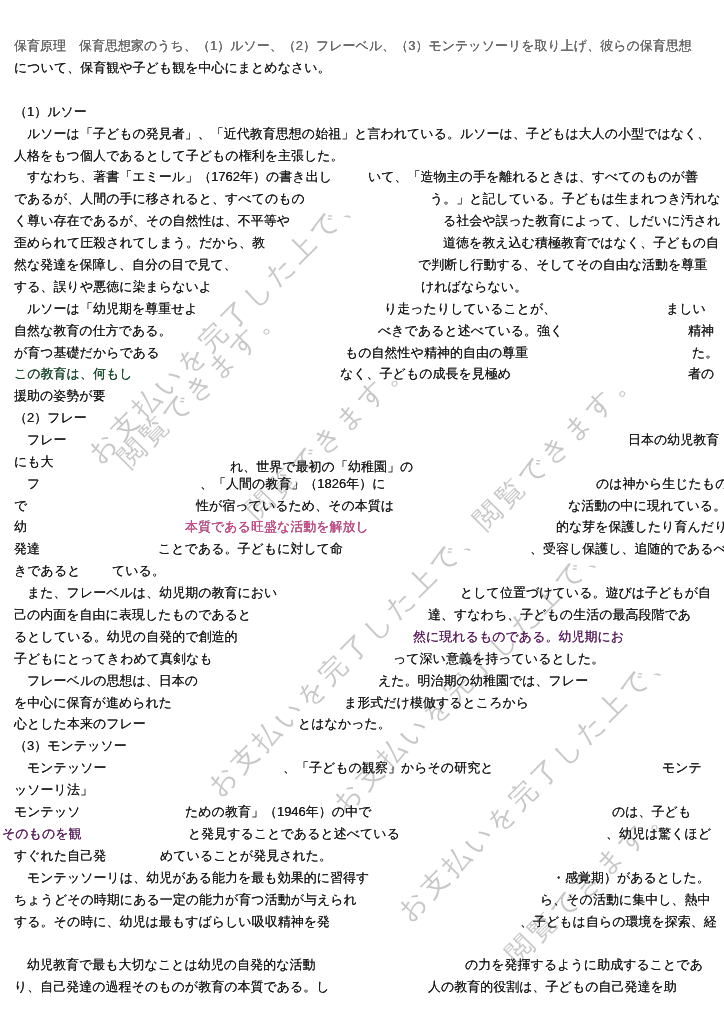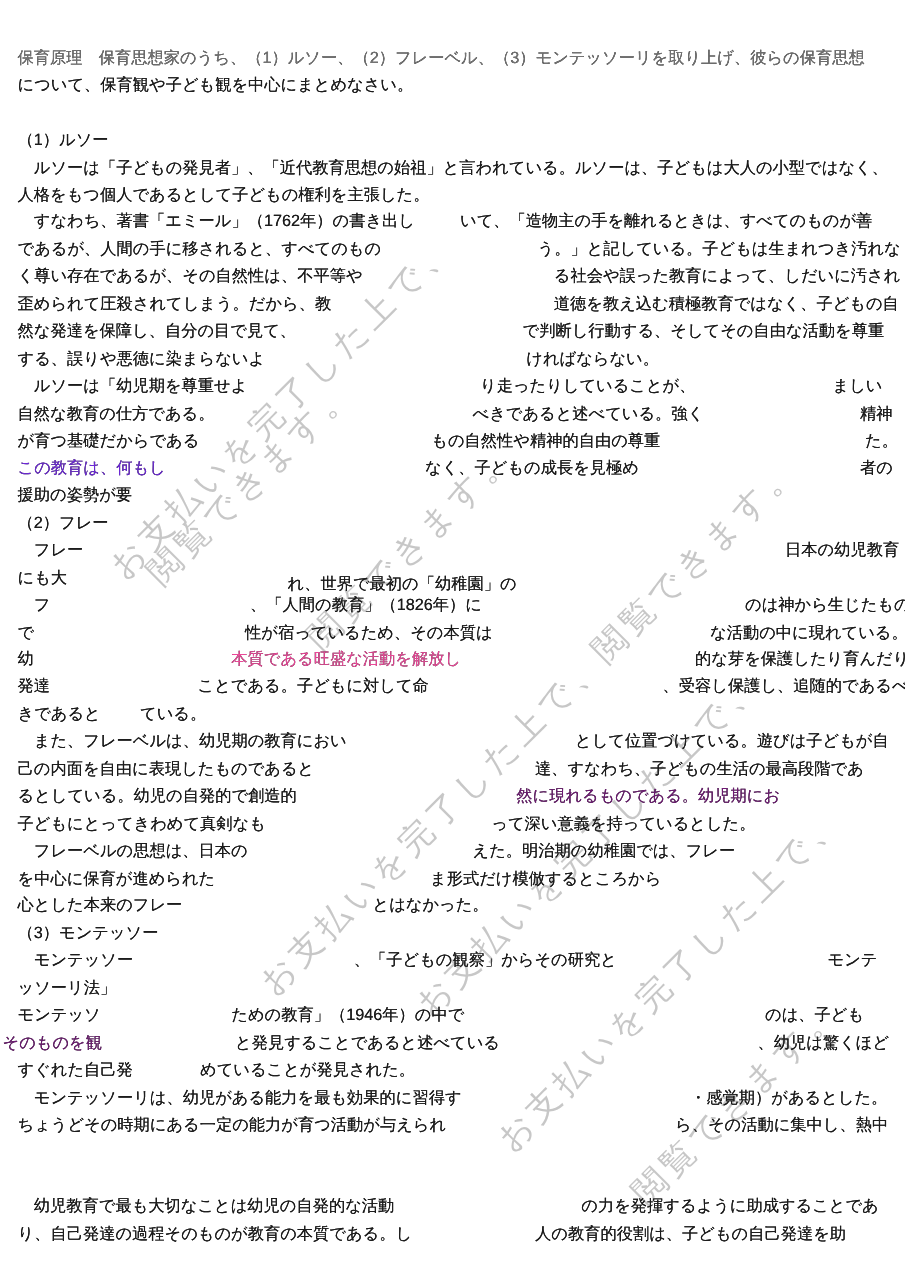--- a/index.html
+++ b/index.html
@@ -87,21 +87,21 @@
       <span class="seg" style="left: 14px; color: rgb(28, 28, 28);">自然な教育の仕方である。</span>
       <span class="seg" style="left: 378px; color: rgb(28, 28, 28);">べきであると述べている。強く</span>
       <span class="seg" style="left: 688px; color: rgb(28, 28, 28);">精神</span>
     </div>
     <div class="row" style="top: 343px;">
       <span class="seg" style="left: 14px; color: rgb(28, 28, 28);">が育つ基礎だからである</span>
       <span class="seg" style="left: 345px; color: rgb(28, 28, 28);">もの自然性や精神的自由の尊重</span>
       <span class="seg" style="left: 692px; color: rgb(28, 28, 28);">た。</span>
     </div>
     <div class="row" style="top: 364px;">
-      <span class="seg" style="left: 14px; color: #6d28d9;">この教育は、何もし</span>
+      <span class="seg" style="left: 14px; color: #14532d;">この教育は、何もし</span>
       <span class="seg" style="left: 340px; color: rgb(28, 28, 28);">なく、子どもの成長を見極め</span>
       <span class="seg" style="left: 688px; color: rgb(28, 28, 28);">者の</span>
     </div>
     <div class="row" style="top: 386px;">
       <span class="seg" style="left: 14px; color: rgb(28, 28, 28);">援助の姿勢が要</span>
     </div>
     <div class="row" style="top: 408px;">
       <span class="seg" style="left: 14px; color: rgb(28, 28, 28);">（2）フレー</span>
     </div>
     <div class="row" style="top: 430px;">
@@ -190,20 +190,24 @@
       <span class="seg" style="left: 160px; color: rgb(28, 28, 28);">めていることが発見された。</span>
     </div>
     <div class="row" style="top: 868px;">
       <span class="seg" style="left: 27px; color: rgb(28, 28, 28);">モンテッソーリは、幼児がある能力を最も効果的に習得す</span>
       <span class="seg" style="left: 552px; color: rgb(28, 28, 28);">・感覚期）があるとした。</span>
     </div>
     <div class="row" style="top: 890px;">
       <span class="seg" style="left: 14px; color: rgb(28, 28, 28);">ちょうどその時期にある一定の能力が育つ活動が与えられ</span>
       <span class="seg" style="left: 540px; color: rgb(28, 28, 28);">ら、その活動に集中し、熱中</span>
     </div>
+    <div class="row" style="top: 912px;">
+      <span class="seg" style="left: 14px; color: rgb(28, 28, 28);">する。その時に、幼児は最もすばらしい吸収精神を発</span>
+      <span class="seg" style="left: 520px; color: rgb(28, 28, 28);">、子どもは自らの環境を探索、経</span>
+    </div>
     <div class="row" style="top: 955px;">
       <span class="seg" style="left: 27px; color: rgb(28, 28, 28);">幼児教育で最も大切なことは幼児の自発的な活動</span>
       <span class="seg" style="left: 465px; color: rgb(28, 28, 28);">の力を発揮するように助成することであ</span>
     </div>
     <div class="row" style="top: 977px;">
       <span class="seg" style="left: 14px; color: rgb(28, 28, 28);">り、自己発達の過程そのものが教育の本質である。し</span>
       <span class="seg" style="left: 428px; color: rgb(28, 28, 28);">人の教育的役割は、子どもの自己発達を助</span>
     </div>
   </div>
 

